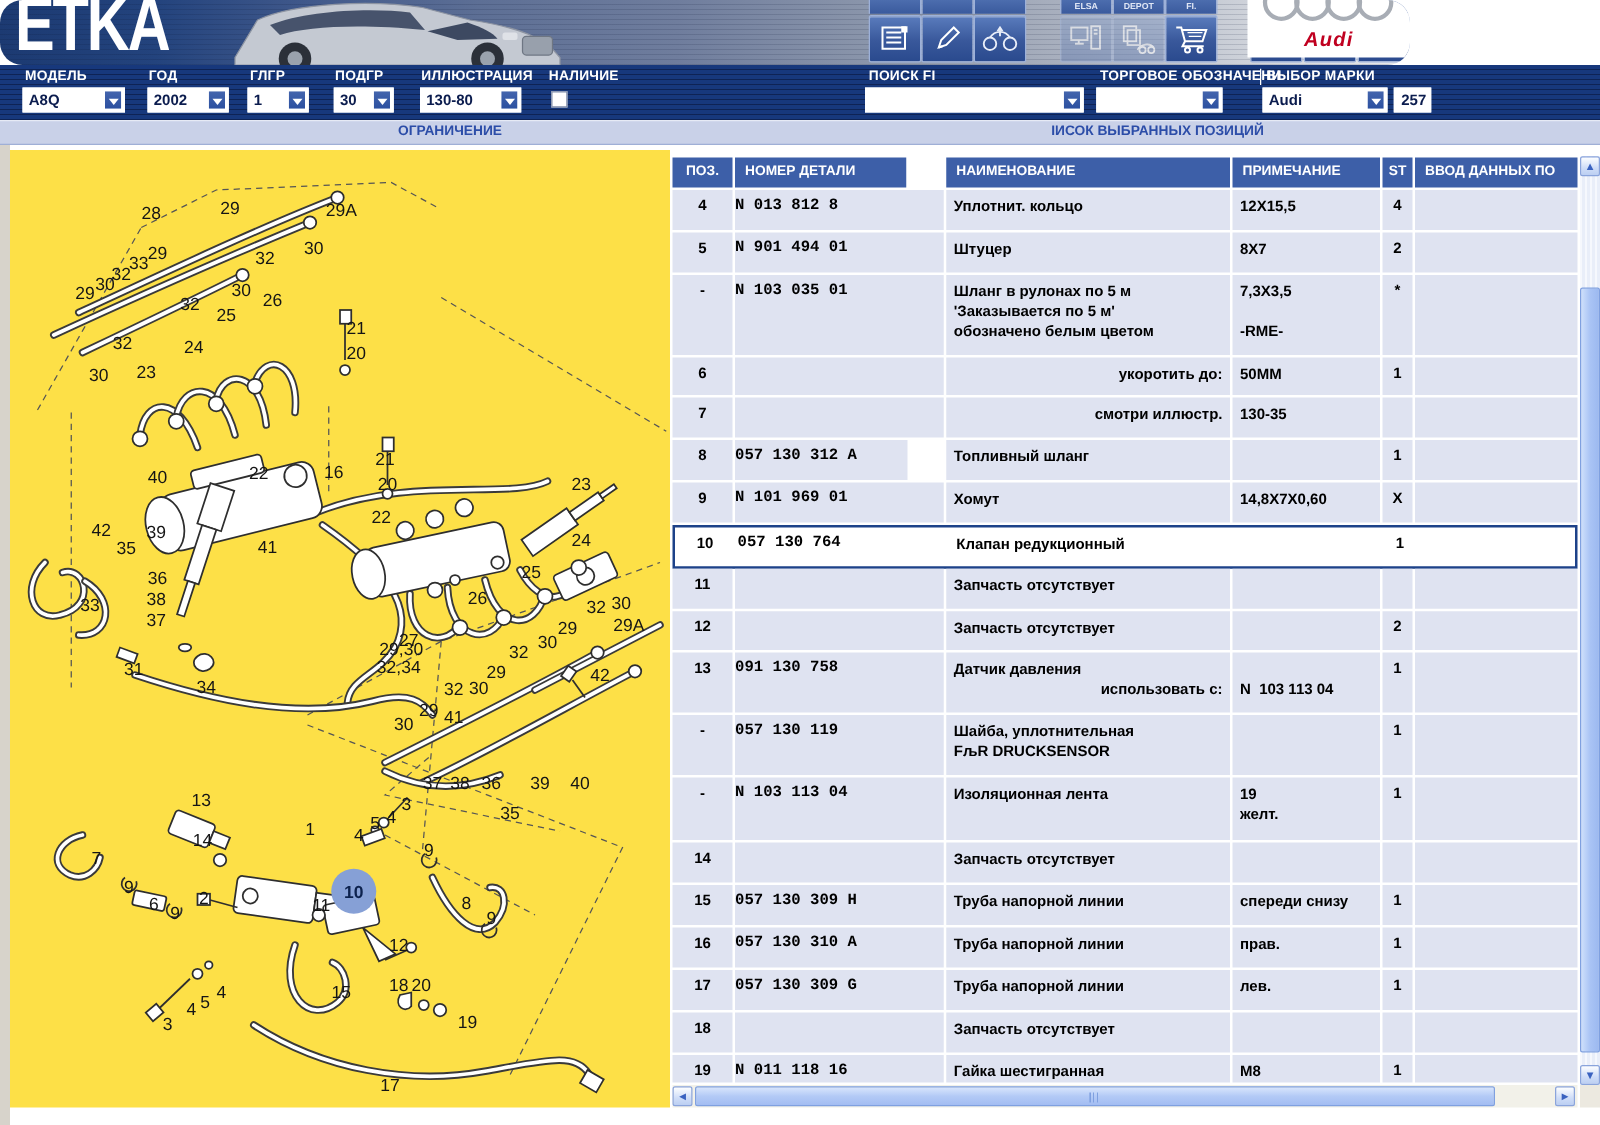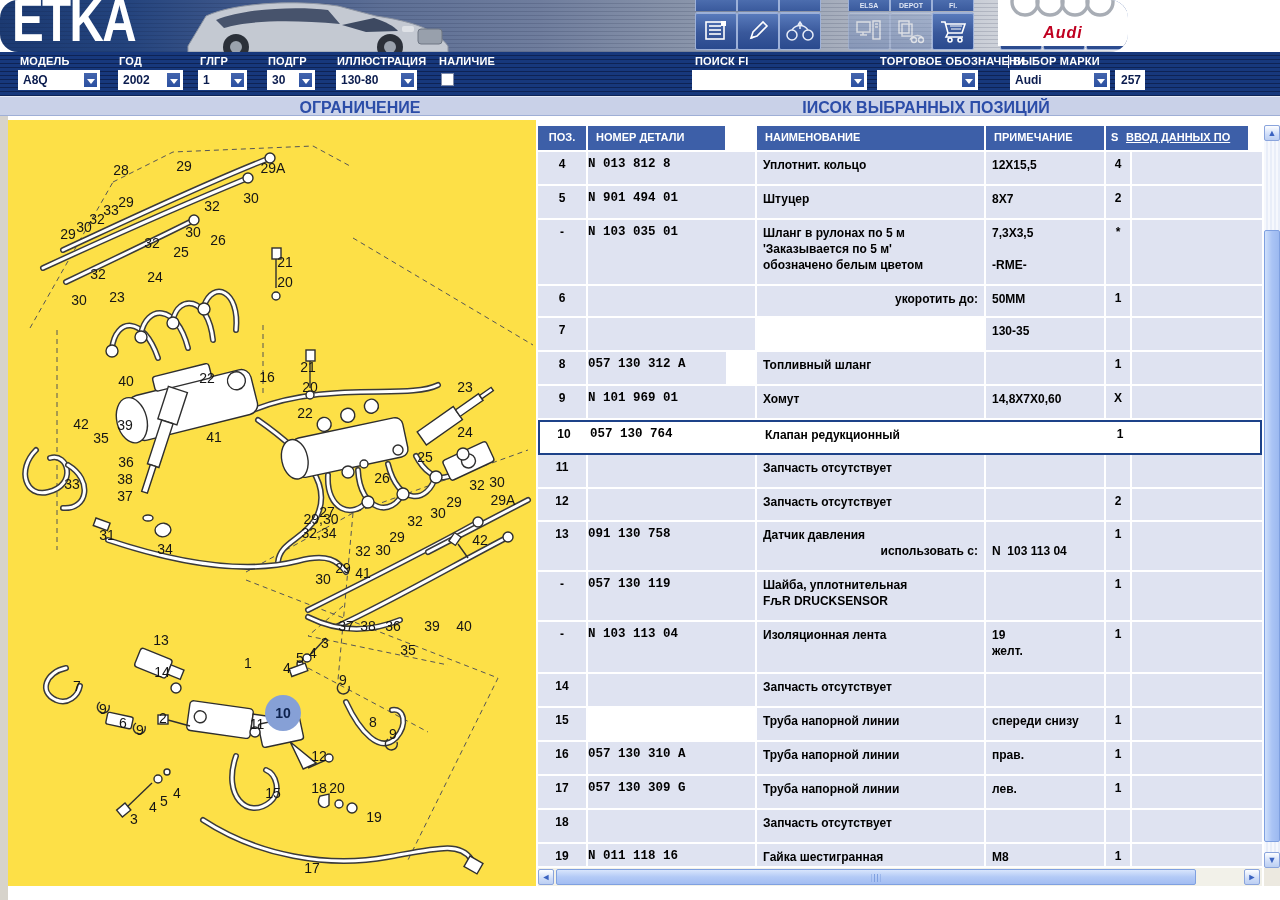--- a/index.html
+++ b/index.html
@@ -31,21 +31,21 @@
   .fsel .arrow{position:absolute;right:1px;top:1px;width:15px;height:16px;background:linear-gradient(180deg,#4465ad,#2b50a0);
     border:1px solid #fff;box-sizing:border-box;}
   .fsel .arrow:after{content:"";position:absolute;left:3px;top:6px;border:4px solid transparent;border-top:5px solid #fff;}
   .fcheck{position:absolute;width:13px;height:13px;top:21px;background:#fff;border:1px solid #7d8aa8;box-sizing:border-box;}
   .fcount{position:absolute;top:18px;height:20px;background:#fff;border:1px solid #fff;box-sizing:border-box;
     font-size:12px;font-weight:bold;color:#0b1c4e;text-align:right;padding:2px 3px 0 0;}
   .vsep{position:absolute;top:3px;width:1px;height:13px;background:#fff;}
   
   .sectionbar{position:absolute;left:0;top:96px;width:1280px;height:18px;background:#c9d1e8;
     border-top:1px solid #e6eaf5;border-bottom:1px solid #9fafd6;box-sizing:content-box;}
-  .sectiontitle{position:absolute;top:2px;transform:translateX(-50%);color:#2c4da8;font-size:16px;font-weight:bold;white-space:nowrap;}
+  .sectiontitle{position:absolute;top:2px;transform:translateX(-50%);color:#2c4da8;font-size:11px;font-weight:bold;white-space:nowrap;}
   
   .leftedge{position:absolute;left:0;top:116px;width:8px;height:784px;background:#d7d3cb;}
   
   .diagram{position:absolute;left:8px;top:120px;width:528px;height:766px;background:#fde047;}
   #tubes path{stroke:#3a3a3a;stroke-width:6;fill:none;stroke-linecap:round;}
   path.tube-core{stroke:#fff !important;stroke-width:3 !important;}
   .callout{position:absolute;transform:translate(-50%,-50%);font-size:14px;color:#151515;white-space:nowrap;cursor:default;}
   .callout.hl{width:36px;height:36px;background:#86a0d6;border-radius:50%;text-align:center;line-height:36px;font-weight:bold;color:#0d224e;}
   
   .thead{position:absolute;left:538px;top:126px;width:724px;height:24px;}
@@ -504,21 +504,21 @@
       <div class="callout" style="left: 304px; top: 748px;">17</div>
     </div>
 </div>
 
 <div class="thead" id="thead">
     <div class="thcell c" style="left: 0px; width: 48px;">ПОЗ.</div>
     <div class="thcell" style="left: 50px; width: 137px;">НОМЕР ДЕТАЛИ</div>
     <div class="thcell" style="left: 219px; width: 227px;">НАИМЕНОВАНИЕ</div>
     <div class="thcell" style="left: 448px; width: 118px;">ПРИМЕЧАНИЕ</div>
     <div class="thcell c" style="left: 568px; width: 24px;">ST</div>
-    <div class="thcell" style="left: 580px; width: 130px; text-decoration: underline;">ВВОД ДАННЫХ ПО</div>
+    <div class="thcell" style="left: 594px; width: 130px;">ВВОД ДАННЫХ ПО</div>
   </div>
 <div id="rows">
     <div class="trow" style="top: 0px; height: 34px;">
       <div class="tcell cell-pos" style="left: 0px; width: 48px;">4</div>
       <div class="tcell cell-num" style="left: 50px; width: 167px;">N   013 812 8</div>
       <div class="tcell cell-name" style="left: 219px; width: 227px;">
         <div class="tline">Уплотнит. кольцо</div>
       </div>
       <div class="tcell cell-note" style="left: 448px; width: 118px;">
         <div class="tline">12X15,5</div>
@@ -562,20 +562,23 @@
       </div>
       <div class="tcell cell-note" style="left: 448px; width: 118px;">
         <div class="tline">50ММ</div>
       </div>
       <div class="tcell cell-st" style="left: 568px; width: 24px;">1</div>
       <div class="tcell cell-input" style="left: 594px; width: 130px;"></div>
     </div>
     <div class="trow" style="top: 166px; height: 34px;">
       <div class="tcell cell-pos" style="left: 0px; width: 48px;">7</div>
       <div class="tcell cell-num" style="left: 50px; width: 167px;"></div>
+      <div class="tcell cell-name" style="left: 219px; width: 227px;">
+        <div class="tline r">смотри иллюстр.</div>
+      </div>
       <div class="tcell cell-note" style="left: 448px; width: 118px;">
         <div class="tline">130-35</div>
       </div>
       <div class="tcell cell-st" style="left: 568px; width: 24px;"></div>
       <div class="tcell cell-input" style="left: 594px; width: 130px;"></div>
     </div>
     <div class="trow" style="top: 200px; height: 34px;">
       <div class="tcell cell-pos" style="left: 0px; width: 48px;">8</div>
       <div class="tcell cell-num" style="left: 50px; width: 138px;">057 130 312 A</div>
       <div class="tcell cell-name" style="left: 219px; width: 227px;">
@@ -670,20 +673,21 @@
       <div class="tcell cell-num" style="left: 50px; width: 167px;"></div>
       <div class="tcell cell-name" style="left: 219px; width: 227px;">
         <div class="tline">Запчасть отсутствует</div>
       </div>
       <div class="tcell cell-note" style="left: 448px; width: 118px;"></div>
       <div class="tcell cell-st" style="left: 568px; width: 24px;"></div>
       <div class="tcell cell-input" style="left: 594px; width: 130px;"></div>
     </div>
     <div class="trow" style="top: 556px; height: 34px;">
       <div class="tcell cell-pos" style="left: 0px; width: 48px;">15</div>
+      <div class="tcell cell-num" style="left: 50px; width: 167px;">057 130 309 H</div>
       <div class="tcell cell-name" style="left: 219px; width: 227px;">
         <div class="tline">Труба напорной линии</div>
       </div>
       <div class="tcell cell-note" style="left: 448px; width: 118px;">
         <div class="tline">спереди снизу</div>
       </div>
       <div class="tcell cell-st" style="left: 568px; width: 24px;">1</div>
       <div class="tcell cell-input" style="left: 594px; width: 130px;"></div>
     </div>
     <div class="trow" style="top: 590px; height: 34px;">

